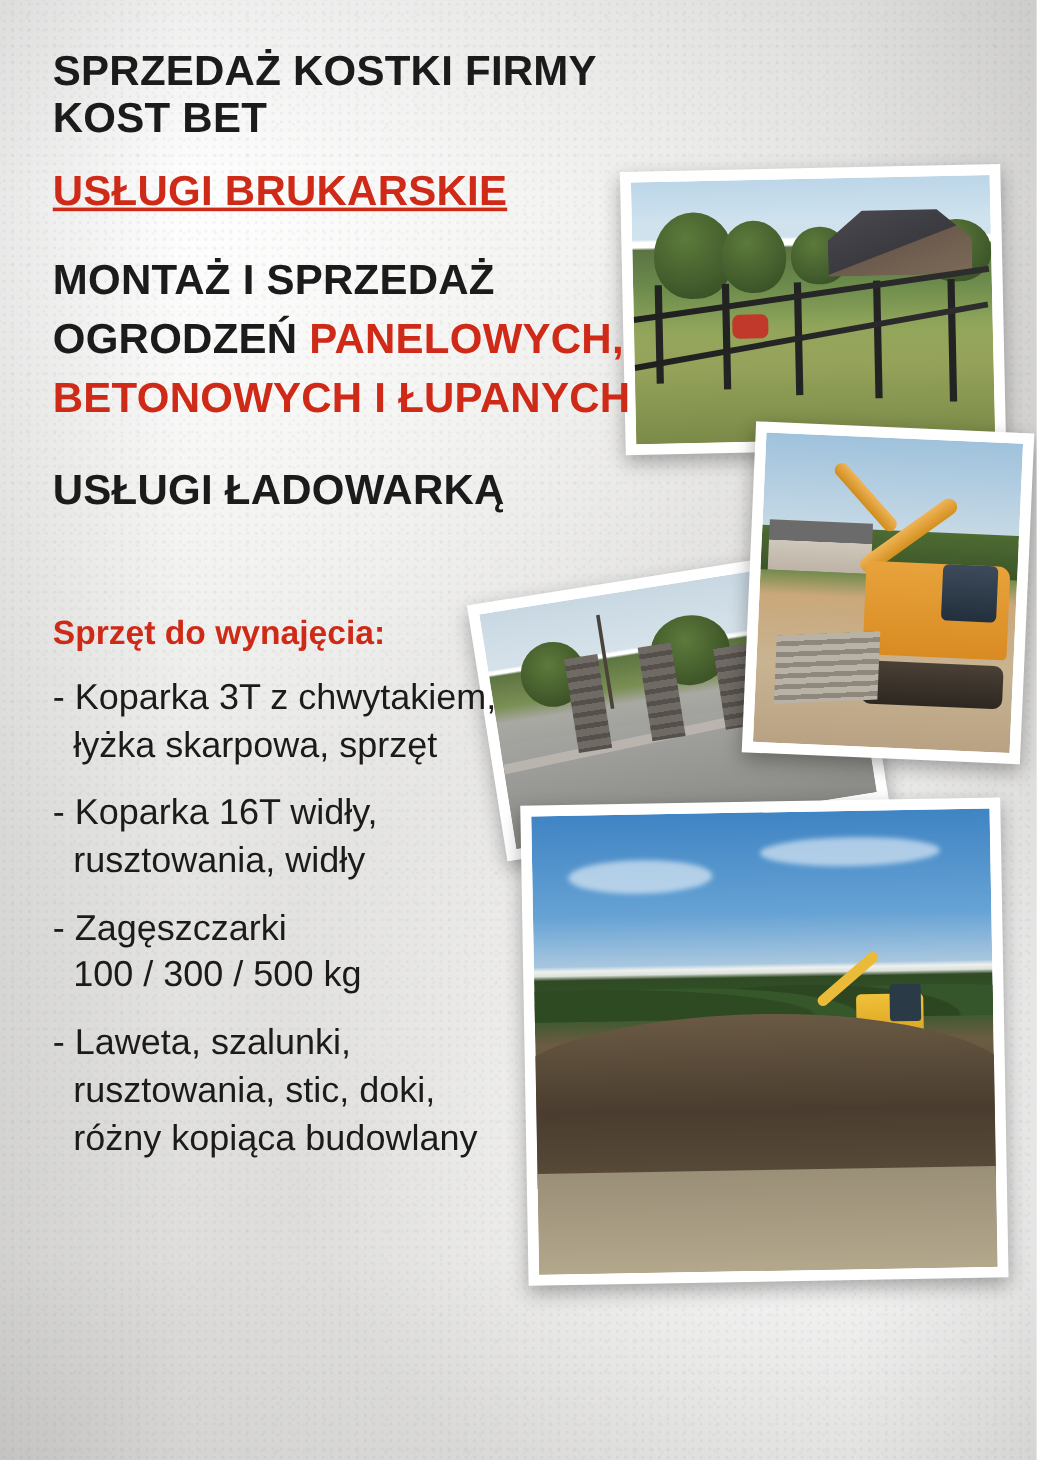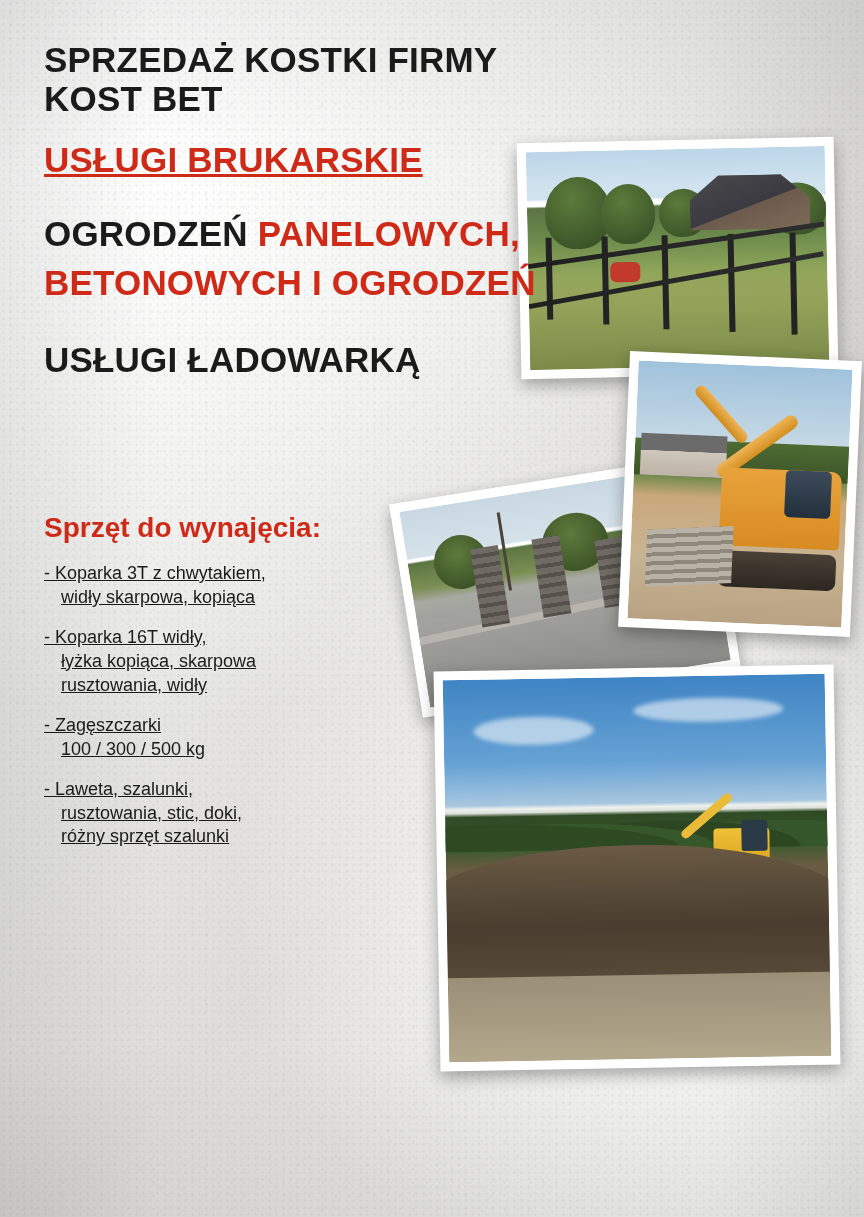--- a/index.html
+++ b/index.html
@@ -71,26 +71,25 @@
     width: 420px;
     z-index: 6;
   }
   .rental-title {
     font-size: 28px;
     font-weight: 800;
     color: #cf2a17;
     margin: 0 0 18px 0;
   }
   .rental-item {
-    font-size: 18px;
+    font-size: 30px;
     color: #1b1b1b;
     line-height: 1.33;
     margin-bottom: 16px;
     font-weight: 400;
-    text-decoration: underline;
   }
   .rental-item .ln { display: block; }
   .rental-item .ln.indent { padding-left: 17px; }
 
   
   .photo {
     position: absolute;
     background: #ffffff;
     box-shadow: 0 6px 16px rgba(0,0,0,.32);
     overflow: hidden;
@@ -319,50 +318,50 @@
 </head>
 <body>
 
 <div class="poster">
   <div class="texture"></div>
   <div class="edge-shade"></div>
 
   <div class="headlines">
     <p class="h-line t1">SPRZEDAŻ KOSTKI FIRMY KOST BET</p>
     <p class="h-line t2">USŁUGI BRUKARSKIE</p>
+    <p class="h-line t3">MONTAŻ I SPRZEDAŻ</p>
     <p class="h-line t4">
       <span>OGRODZEŃ </span><span class="red">PANELOWYCH,</span>
     </p>
-    <p class="h-line t5">BETONOWYCH I OGRODZEŃ</p>
+    <p class="h-line t5">BETONOWYCH I ŁUPANYCH</p>
     <p class="h-line t6">USŁUGI ŁADOWARKĄ</p>
   </div>
 
   <div class="rental">
     <p class="rental-title">Sprzęt do wynajęcia:</p>
 
     <div class="rental-item">
       <span class="ln">- Koparka 3T z chwytakiem,</span>
-      <span class="ln indent">widły skarpowa, kopiąca</span>
+      <span class="ln indent">łyżka skarpowa, sprzęt</span>
     </div>
 
     <div class="rental-item">
       <span class="ln">- Koparka 16T widły,</span>
-      <span class="ln indent">łyżka kopiąca, skarpowa</span>
       <span class="ln indent">rusztowania, widły</span>
     </div>
 
     <div class="rental-item">
       <span class="ln">- Zagęszczarki</span>
       <span class="ln indent">100 / 300 / 500 kg</span>
     </div>
 
     <div class="rental-item">
       <span class="ln">- Laweta, szalunki,</span>
       <span class="ln indent">rusztowania, stic, doki,</span>
-      <span class="ln indent">różny sprzęt szalunki</span>
+      <span class="ln indent">różny kopiąca budowlany</span>
     </div>
   </div>
 
   <div class="photo p1">
     <div class="inner">
       <div class="img-fence">
         <div class="tree t-a"></div>
         <div class="tree t-b"></div>
         <div class="tree t-c"></div>
         <div class="tree t-d"></div>

